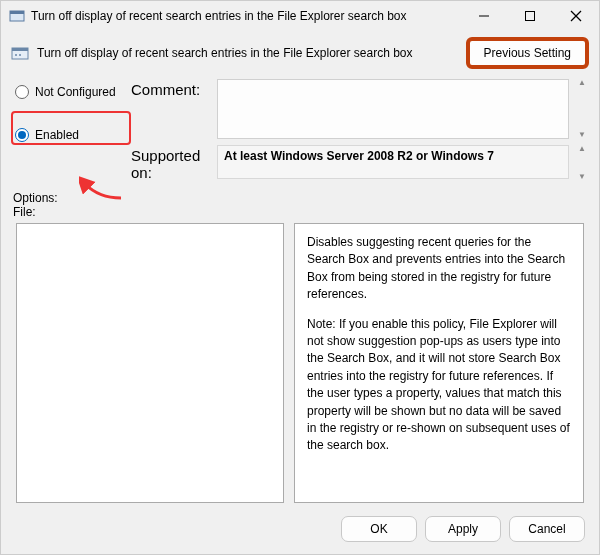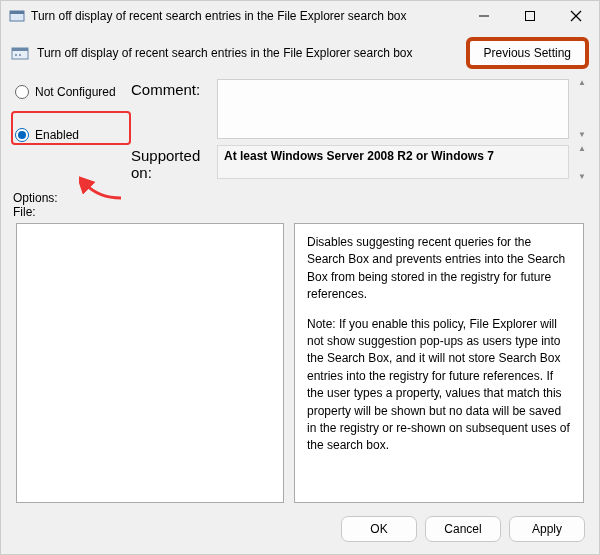--- a/index.html
+++ b/index.html
@@ -308,17 +308,17 @@
   <div class="panels">
     <div class="options-box"></div>
     <div class="help-box">
       <p>Disables suggesting recent queries for the Search Box and prevents entries into the Search Box from being stored in the registry for future references.</p>
       <p>Note: If you enable this policy, File Explorer will not show suggestion pop-ups as users type into the Search Box, and it will not store Search Box entries into the registry for future references.  If the user types a property, values that match this property will be shown but no data will be saved in the registry or re-shown on subsequent uses of the search box.</p>
     </div>
   </div>
 
   <div class="footer">
     <button>OK</button>
+    <button>Apply</button>
     <button>Cancel</button>
-    <button>Apply</button>
   </div>
 
 </div>
 
 </body></html>

